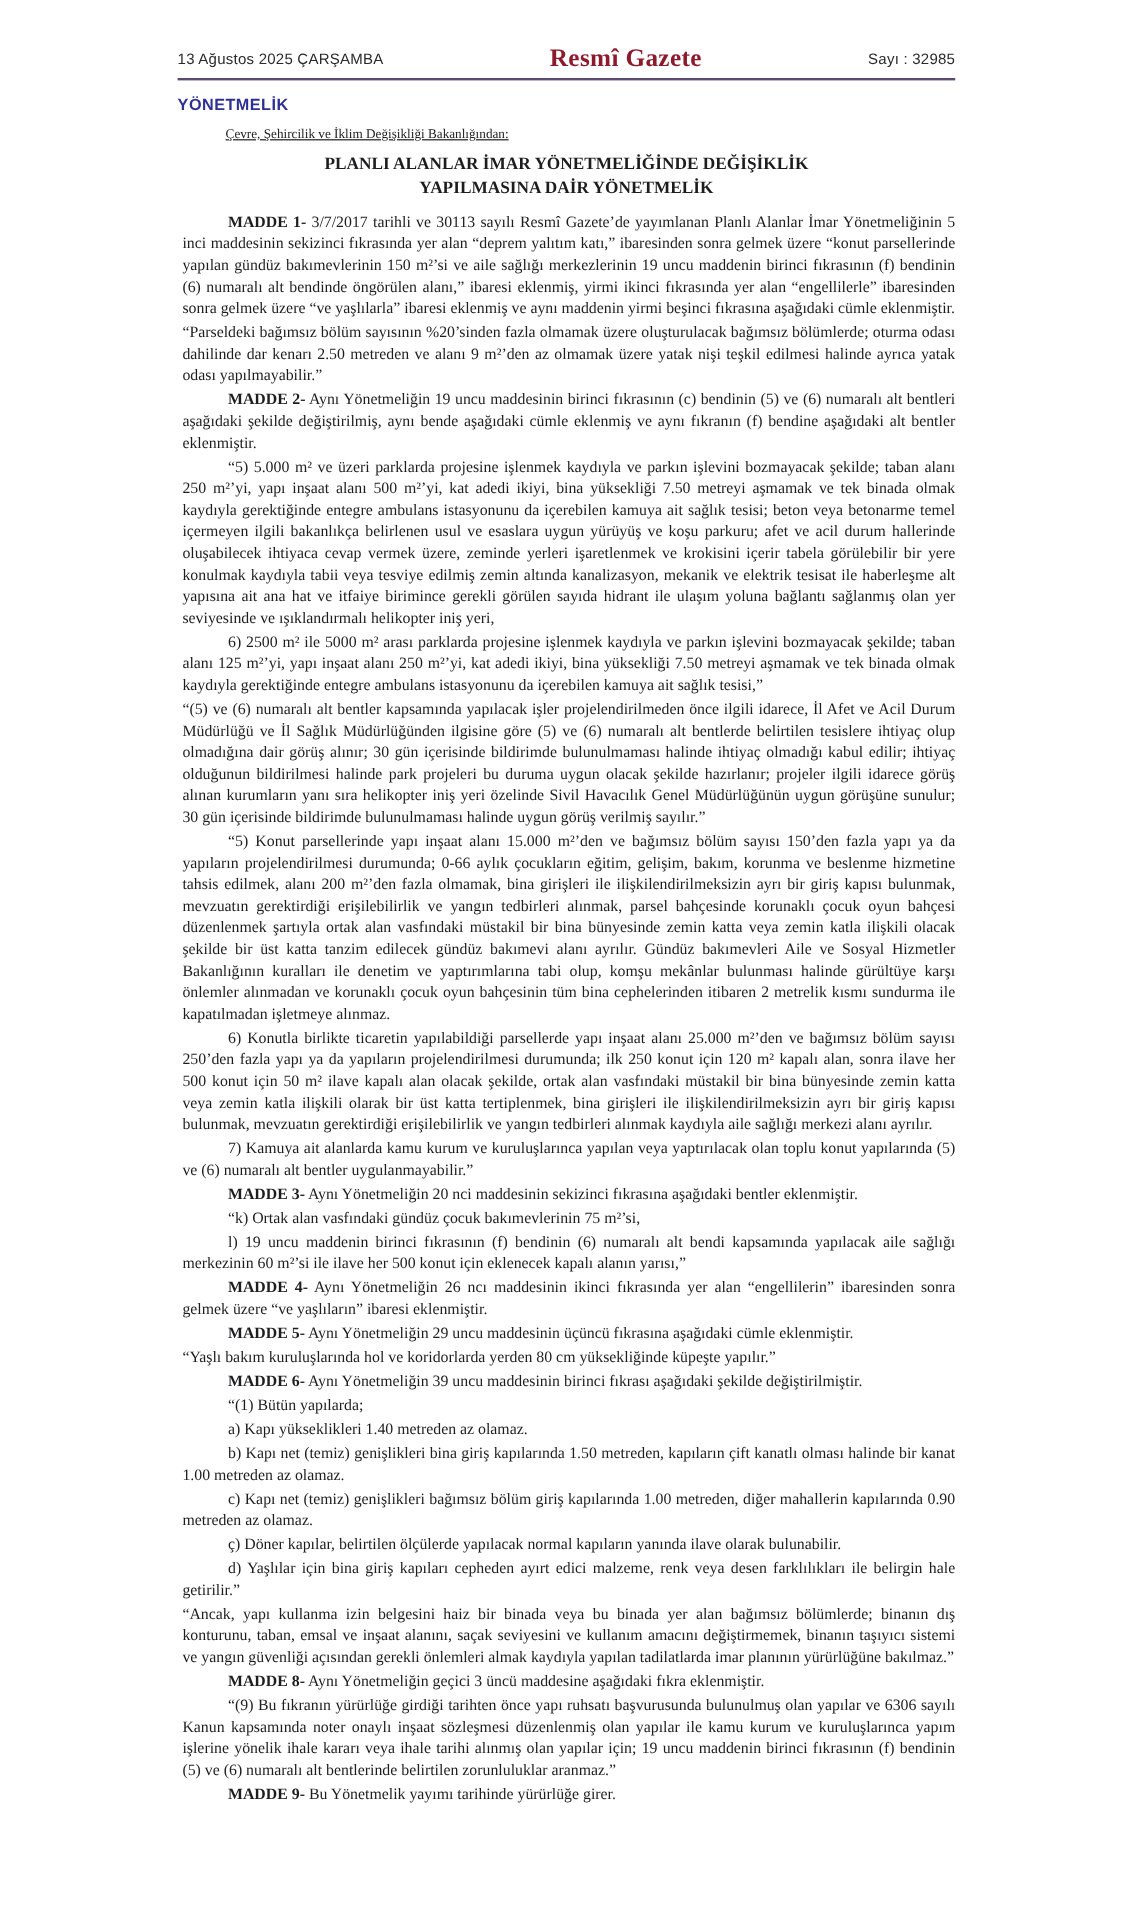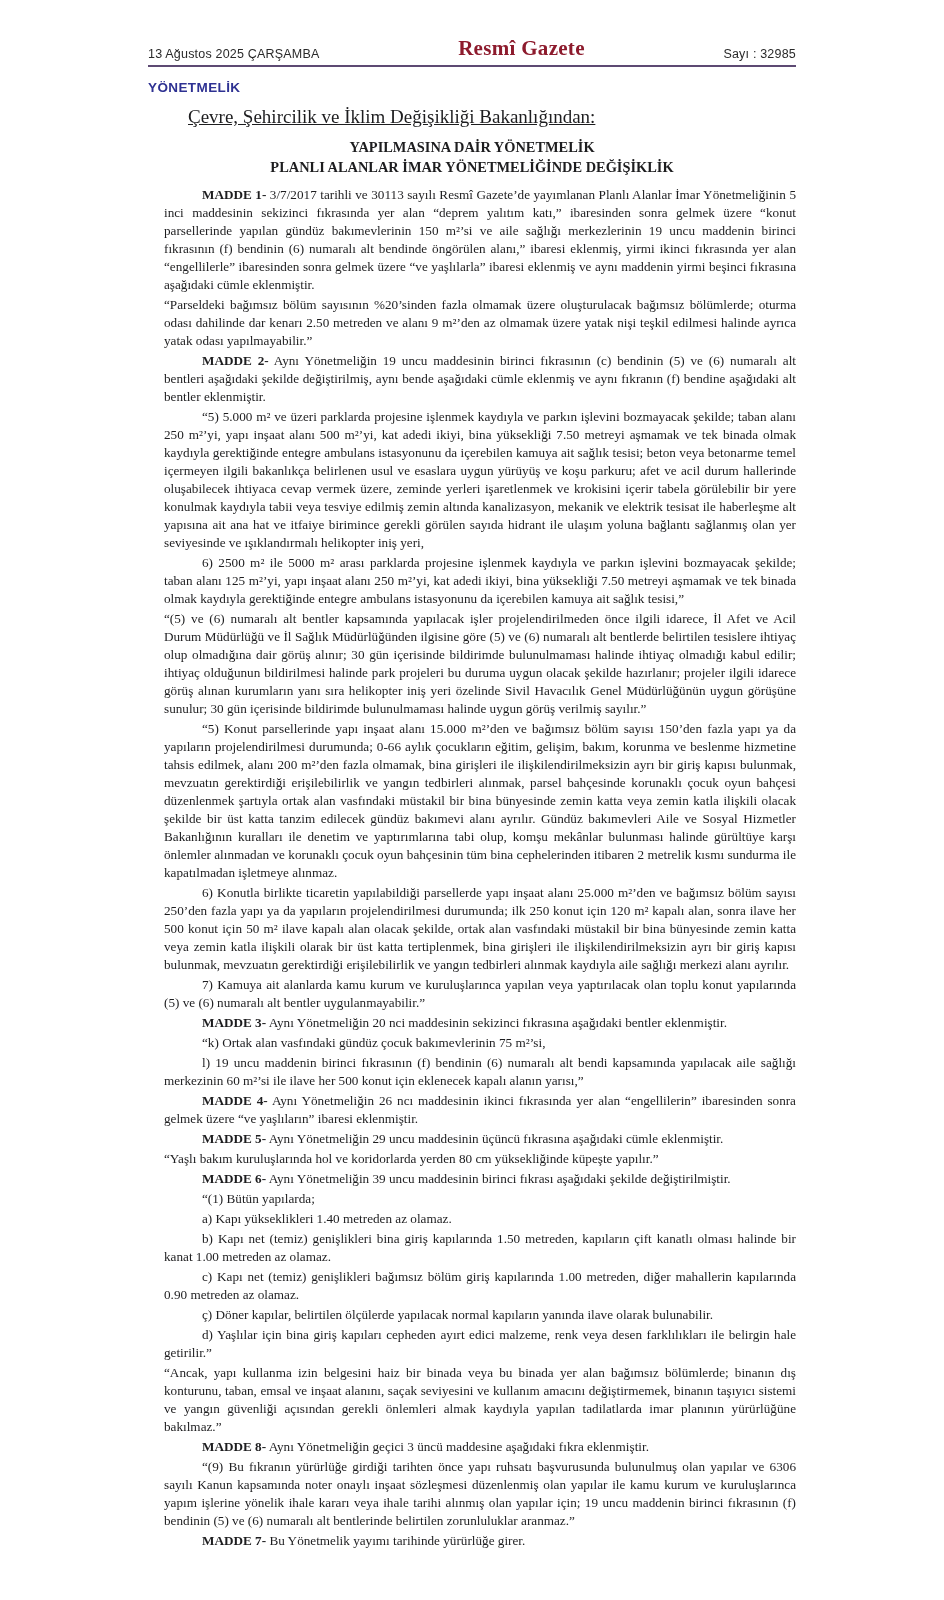--- a/index.html
+++ b/index.html
@@ -14,21 +14,21 @@
     width:944px;height:1600px;overflow:hidden;
     font-family:"Liberation Serif","DejaVu Serif",serif;
     color:var(--c-text);
   }
   .page{
     box-sizing:border-box;
     width:944px;height:1600px;
     padding:36px 148px 20px 148px;
   }
   .hdr{
-    display:flex;align-items:flex-end;justify-content:space-between;
+    display:flex;align-items:center;justify-content:space-between;
   }
   .hdr-date,.hdr-issue{
     font-family:"Liberation Sans","DejaVu Sans",sans-serif;
     font-size:12.5px;color:var(--c-meta);letter-spacing:.2px;
   }
   .hdr-gazette{
     font-family:"Liberation Serif","DejaVu Serif",serif;
     font-weight:700;font-size:21px;color:var(--c-gazette);
     letter-spacing:.3px;
   }
@@ -36,29 +36,29 @@
     margin-top:4px;height:0;border-bottom:2.5px solid var(--c-rule);
   }
   .section-heading{
     margin:13px 0 11px 0;text-align:left;
     font-family:"Liberation Sans","DejaVu Sans",sans-serif;
     font-weight:700;font-size:13.5px;color:var(--c-heading);
     letter-spacing:.4px;
   }
   .ministry{
     margin:0 0 9px 40px;
-    font-size:19px;text-decoration:underline;
+    font-size:11px;text-decoration:underline;
   }
   .reg-title{
     text-align:center;font-weight:700;font-size:14.4px;line-height:20px;
     margin-bottom:9px;
   }
   .doc-body{text-align:justify;}
   .para{
-    margin:0 0 2px 16px;
+    margin:0 0 2px 4px;
     font-size:13.2px;line-height:18px;
     text-align:justify;
   }
   .para.indent{text-indent:38px;}
   .para.flush{text-indent:0;}
   .para b{font-weight:700;}
 </style>
 </head>
 <body>
 
@@ -70,22 +70,22 @@
     <span class="hdr-issue">Sayı : 32985</span>
   </div>
 
   <div class="rule"></div>
 
   <div class="section-heading">YÖNETMELİK</div>
 
   <div class="ministry">Çevre, Şehircilik ve İklim Değişikliği Bakanlığından:</div>
 
   <div class="reg-title">
+    <div>PLANLI ALANLAR İMAR YÖNETMELİĞİNDE DEĞİŞİKLİK</div>
     <div>YAPILMASINA DAİR YÖNETMELİK</div>
-    <div>PLANLI ALANLAR İMAR YÖNETMELİĞİNDE DEĞİŞİKLİK</div>
   </div>
 
   <div class="doc-body" id="doc-body">
       <p class="para indent"><b>MADDE 1-</b> 3/7/2017 tarihli ve 30113 sayılı Resmî Gazete’de yayımlanan Planlı Alanlar İmar Yönetmeliğinin 5 inci maddesinin sekizinci fıkrasında yer alan “deprem yalıtım katı,” ibaresinden sonra gelmek üzere “konut parsellerinde yapılan gündüz bakımevlerinin 150 m²’si ve aile sağlığı merkezlerinin 19 uncu maddenin birinci fıkrasının (f) bendinin (6) numaralı alt bendinde öngörülen alanı,” ibaresi eklenmiş, yirmi ikinci fıkrasında yer alan “engellilerle” ibaresinden sonra gelmek üzere “ve yaşlılarla” ibaresi eklenmiş ve aynı maddenin yirmi beşinci fıkrasına aşağıdaki cümle eklenmiştir.</p>
       <p class="para flush">“Parseldeki bağımsız bölüm sayısının %20’sinden fazla olmamak üzere oluşturulacak bağımsız bölümlerde; oturma odası dahilinde dar kenarı 2.50 metreden ve alanı 9 m²’den az olmamak üzere yatak nişi teşkil edilmesi halinde ayrıca yatak odası yapılmayabilir.”</p>
       <p class="para indent"><b>MADDE 2-</b> Aynı Yönetmeliğin 19 uncu maddesinin birinci fıkrasının (c) bendinin (5) ve (6) numaralı alt bentleri aşağıdaki şekilde değiştirilmiş, aynı bende aşağıdaki cümle eklenmiş ve aynı fıkranın (f) bendine aşağıdaki alt bentler eklenmiştir.</p>
       <p class="para indent">“5) 5.000 m² ve üzeri parklarda projesine işlenmek kaydıyla ve parkın işlevini bozmayacak şekilde; taban alanı 250 m²’yi, yapı inşaat alanı 500 m²’yi, kat adedi ikiyi, bina yüksekliği 7.50 metreyi aşmamak ve tek binada olmak kaydıyla gerektiğinde entegre ambulans istasyonunu da içerebilen kamuya ait sağlık tesisi; beton veya betonarme temel içermeyen ilgili bakanlıkça belirlenen usul ve esaslara uygun yürüyüş ve koşu parkuru; afet ve acil durum hallerinde oluşabilecek ihtiyaca cevap vermek üzere, zeminde yerleri işaretlenmek ve krokisini içerir tabela görülebilir bir yere konulmak kaydıyla tabii veya tesviye edilmiş zemin altında kanalizasyon, mekanik ve elektrik tesisat ile haberleşme alt yapısına ait ana hat ve itfaiye birimince gerekli görülen sayıda hidrant ile ulaşım yoluna bağlantı sağlanmış olan yer seviyesinde ve ışıklandırmalı helikopter iniş yeri,</p>
       <p class="para indent">6) 2500 m² ile 5000 m² arası parklarda projesine işlenmek kaydıyla ve parkın işlevini bozmayacak şekilde; taban alanı 125 m²’yi, yapı inşaat alanı 250 m²’yi, kat adedi ikiyi, bina yüksekliği 7.50 metreyi aşmamak ve tek binada olmak kaydıyla gerektiğinde entegre ambulans istasyonunu da içerebilen kamuya ait sağlık tesisi,”</p>
       <p class="para flush">“(5) ve (6) numaralı alt bentler kapsamında yapılacak işler projelendirilmeden önce ilgili idarece, İl Afet ve Acil Durum Müdürlüğü ve İl Sağlık Müdürlüğünden ilgisine göre (5) ve (6) numaralı alt bentlerde belirtilen tesislere ihtiyaç olup olmadığına dair görüş alınır; 30 gün içerisinde bildirimde bulunulmaması halinde ihtiyaç olmadığı kabul edilir; ihtiyaç olduğunun bildirilmesi halinde park projeleri bu duruma uygun olacak şekilde hazırlanır; projeler ilgili idarece görüş alınan kurumların yanı sıra helikopter iniş yeri özelinde Sivil Havacılık Genel Müdürlüğünün uygun görüşüne sunulur; 30 gün içerisinde bildirimde bulunulmaması halinde uygun görüş verilmiş sayılır.”</p>
       <p class="para indent">“5) Konut parsellerinde yapı inşaat alanı 15.000 m²’den ve bağımsız bölüm sayısı 150’den fazla yapı ya da yapıların projelendirilmesi durumunda; 0-66 aylık çocukların eğitim, gelişim, bakım, korunma ve beslenme hizmetine tahsis edilmek, alanı 200 m²’den fazla olmamak, bina girişleri ile ilişkilendirilmeksizin ayrı bir giriş kapısı bulunmak, mevzuatın gerektirdiği erişilebilirlik ve yangın tedbirleri alınmak, parsel bahçesinde korunaklı çocuk oyun bahçesi düzenlenmek şartıyla ortak alan vasfındaki müstakil bir bina bünyesinde zemin katta veya zemin katla ilişkili olacak şekilde bir üst katta tanzim edilecek gündüz bakımevi alanı ayrılır. Gündüz bakımevleri Aile ve Sosyal Hizmetler Bakanlığının kuralları ile denetim ve yaptırımlarına tabi olup, komşu mekânlar bulunması halinde gürültüye karşı önlemler alınmadan ve korunaklı çocuk oyun bahçesinin tüm bina cephelerinden itibaren 2 metrelik kısmı sundurma ile kapatılmadan işletmeye alınmaz.</p>
@@ -100,16 +100,16 @@
       <p class="para indent"><b>MADDE 6-</b> Aynı Yönetmeliğin 39 uncu maddesinin birinci fıkrası aşağıdaki şekilde değiştirilmiştir.</p>
       <p class="para indent">“(1) Bütün yapılarda;</p>
       <p class="para indent">a) Kapı yükseklikleri 1.40 metreden az olamaz.</p>
       <p class="para indent">b) Kapı net (temiz) genişlikleri bina giriş kapılarında 1.50 metreden, kapıların çift kanatlı olması halinde bir kanat 1.00 metreden az olamaz.</p>
       <p class="para indent">c) Kapı net (temiz) genişlikleri bağımsız bölüm giriş kapılarında 1.00 metreden, diğer mahallerin kapılarında 0.90 metreden az olamaz.</p>
       <p class="para indent">ç) Döner kapılar, belirtilen ölçülerde yapılacak normal kapıların yanında ilave olarak bulunabilir.</p>
       <p class="para indent">d) Yaşlılar için bina giriş kapıları cepheden ayırt edici malzeme, renk veya desen farklılıkları ile belirgin hale getirilir.”</p>
       <p class="para flush">“Ancak, yapı kullanma izin belgesini haiz bir binada veya bu binada yer alan bağımsız bölümlerde; binanın dış konturunu, taban, emsal ve inşaat alanını, saçak seviyesini ve kullanım amacını değiştirmemek, binanın taşıyıcı sistemi ve yangın güvenliği açısından gerekli önlemleri almak kaydıyla yapılan tadilatlarda imar planının yürürlüğüne bakılmaz.”</p>
       <p class="para indent"><b>MADDE 8-</b> Aynı Yönetmeliğin geçici 3 üncü maddesine aşağıdaki fıkra eklenmiştir.</p>
       <p class="para indent">“(9) Bu fıkranın yürürlüğe girdiği tarihten önce yapı ruhsatı başvurusunda bulunulmuş olan yapılar ve 6306 sayılı Kanun kapsamında noter onaylı inşaat sözleşmesi düzenlenmiş olan yapılar ile kamu kurum ve kuruluşlarınca yapım işlerine yönelik ihale kararı veya ihale tarihi alınmış olan yapılar için; 19 uncu maddenin birinci fıkrasının (f) bendinin (5) ve (6) numaralı alt bentlerinde belirtilen zorunluluklar aranmaz.”</p>
-      <p class="para indent"><b>MADDE 7-</b> Bu Yönetmelik yayımı tarihinde yürürlüğe girer.</p>
+      <p class="para indent"><b>MADDE 9-</b> Bu Yönetmelik yayımı tarihinde yürürlüğe girer.</p>
     </div>
 
 </div>
 
 </body></html>

